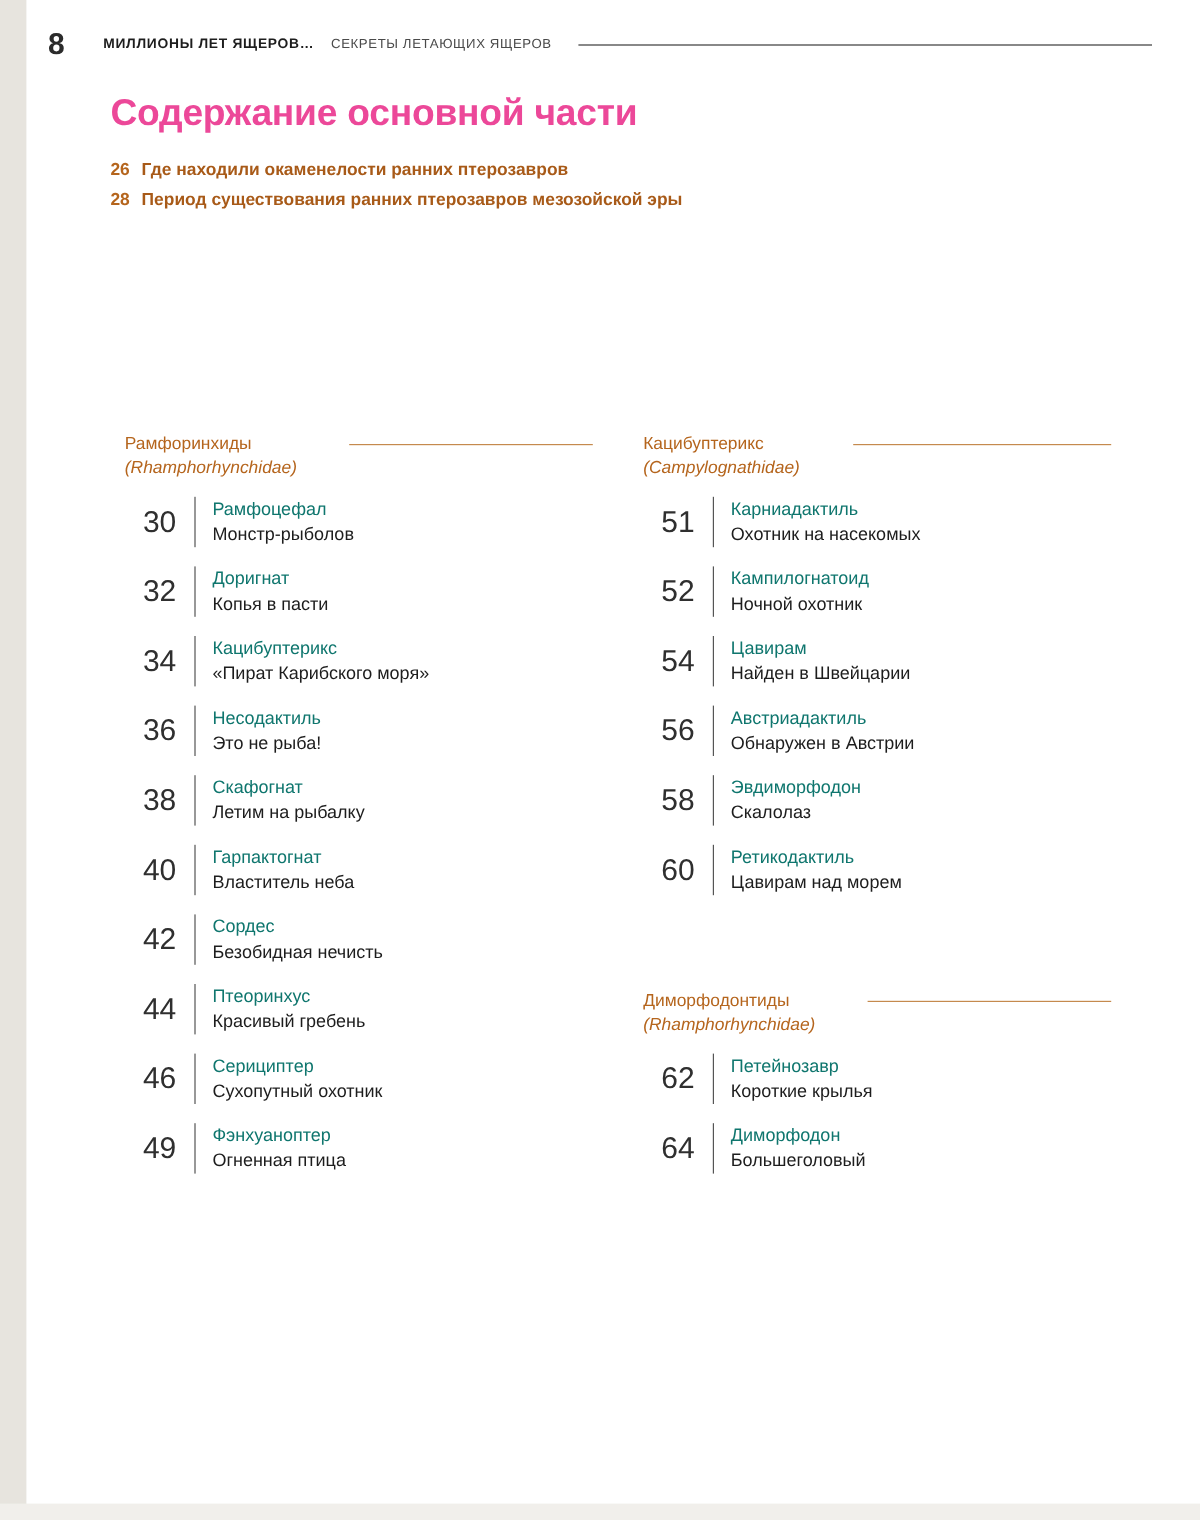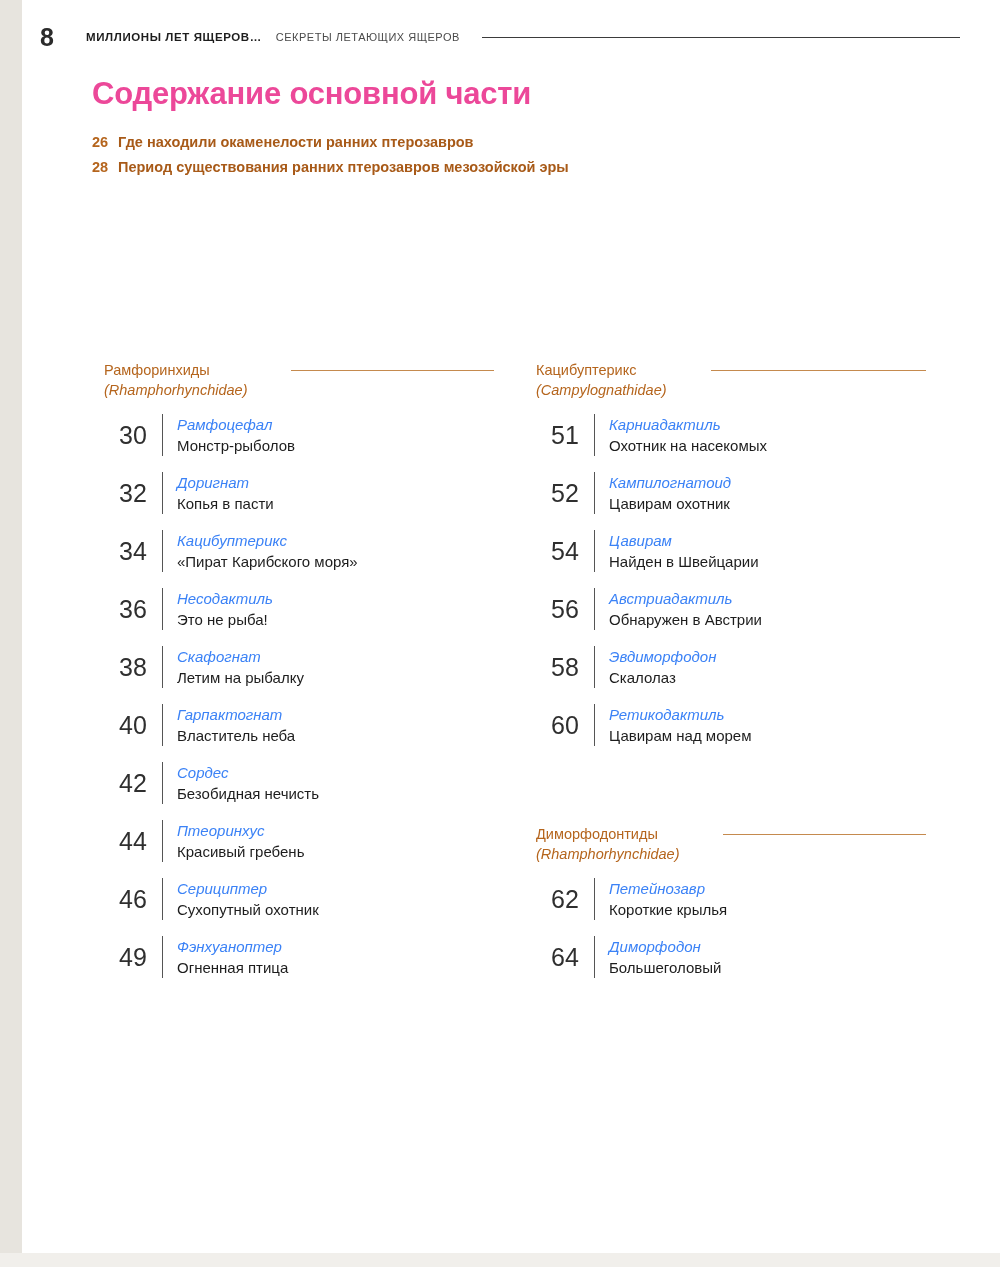--- a/index.html
+++ b/index.html
@@ -171,23 +171,22 @@
     align-self: stretch;
     background: #555;
     margin-right: 14px;
   }
   .entry-text {
     display: flex;
     flex-direction: column;
     justify-content: center;
   }
   .entry-name {
-    font-style: italic;
     font-size: 15px;
-    color: #3b82f6;
+    color: #0f766e;
     line-height: 21px;
   }
   .entry-desc {
     font-size: 15px;
     color: #1d1d1d;
     line-height: 21px;
   }
   .group-gap-right { height: 62px; }
 </style>
 </head>
@@ -342,21 +341,21 @@
             <span class="entry-name">Карниадактиль</span>
             <span class="entry-desc">Охотник на насекомых</span>
           </div>
         </div>
 
         <div class="entry">
           <div class="entry-num">52</div>
           <div class="entry-bar"></div>
           <div class="entry-text">
             <span class="entry-name">Кампилогнатоид</span>
-            <span class="entry-desc">Цавирам охотник</span>
+            <span class="entry-desc">Ночной охотник</span>
           </div>
         </div>
 
         <div class="entry">
           <div class="entry-num">54</div>
           <div class="entry-bar"></div>
           <div class="entry-text">
             <span class="entry-name">Цавирам</span>
             <span class="entry-desc">Найден в Швейцарии</span>
           </div>

